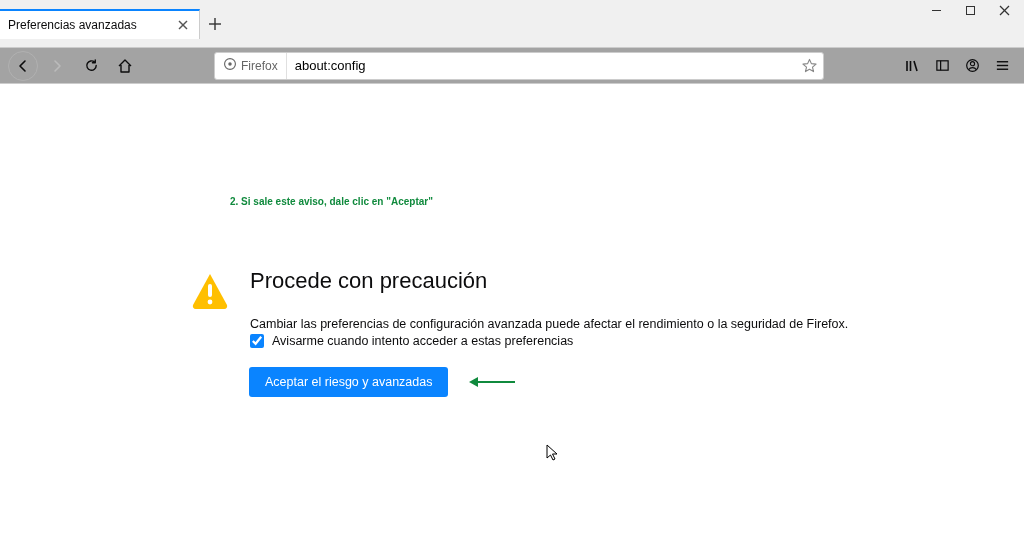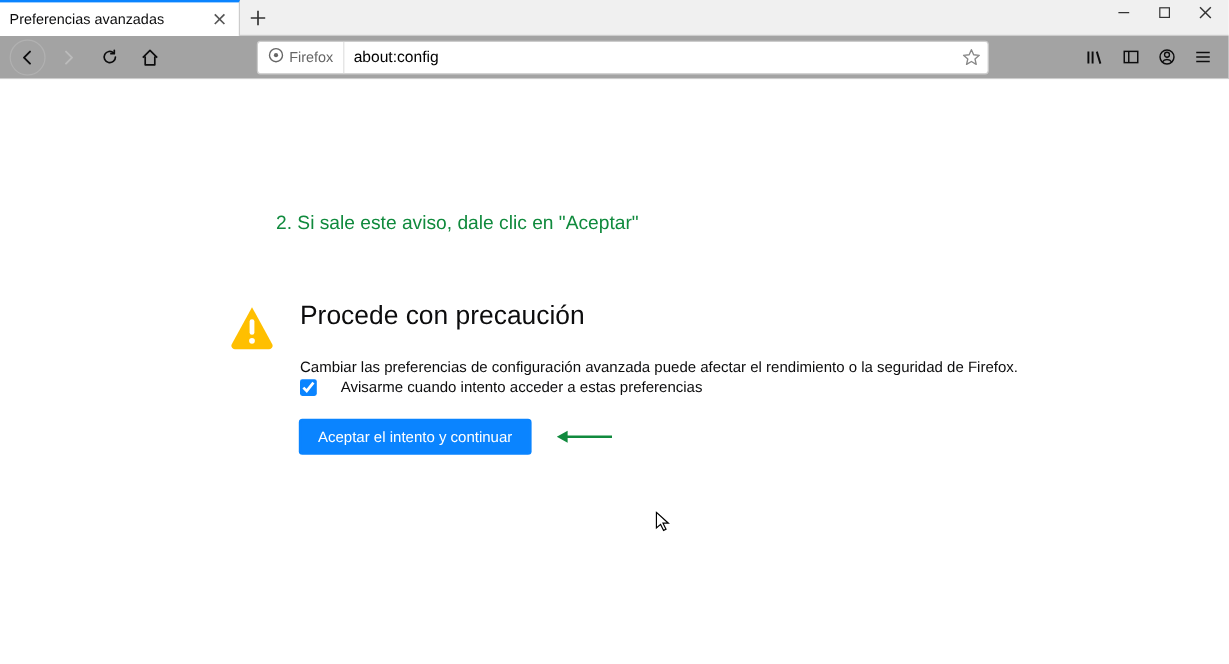--- a/index.html
+++ b/index.html
@@ -34,24 +34,24 @@
     .window-controls .wc {
       width: 12px;
       height: 12px;
       display: flex;
       align-items: center;
       justify-content: center;
     }
 
     
     .tab-strip {
-      height: 30px;
+      height: 48px;
       background: #f0f0f0;
       display: flex;
-      align-items: flex-start;
+      align-items: center;
       padding-left: 0;
       border-bottom: 1px solid #ccc;
     }
     .tab {
       width: 200px;
       height: 30px;
       background: #fff;
       border-top: 2px solid #0a84ff;
       border-right: 1px solid #ccc;
       display: flex;
@@ -167,22 +167,22 @@
       padding: 0;
       background: #fff;
       height: calc(553px - 66px);
       position: relative;
     }
 
     .instruction {
       position: absolute;
       left: 230px;
       top: 112px;
-      font-size: 16px;
-      font-weight: normal;
+      font-size: 10px;
+      font-weight: bold;
       color: #108a3d;
     }
 
     .warning-container {
       position: absolute;
       left: 190px;
       top: 184px;
       display: flex;
       align-items: flex-start;
       gap: 18px;
@@ -206,21 +206,21 @@
 
     .warning-text {
       font-size: 12.5px;
       color: #0c0c0d;
       line-height: 1.4;
     }
 
     .checkbox-row {
       display: flex;
       align-items: flex-end;
-      gap: 20px;
+      gap: 8px;
       font-size: 12.5px;
       margin-bottom: 20px;
     }
     .checkbox-row input {
       width: 14px;
       height: 14px;
       accent-color: #0a84ff;
     }
 
     .accept-row {
@@ -376,21 +376,21 @@
       </svg>
     </div>
     <div class="warning-body">
       <h1 class="warning-title">Procede con precaución</h1>
       <p class="warning-text">Cambiar las preferencias de configuración avanzada puede afectar el rendimiento o la seguridad de Firefox.</p>
       <label class="checkbox-row">
         <input type="checkbox" checked="" style="">
         <span>Avisarme cuando intento acceder a estas preferencias</span>
       </label>
       <div class="accept-row">
-        <button class="accept-btn">Aceptar el intento y continuar</button>
+        <button class="accept-btn">Aceptar el riesgo y avanzadas</button>
         <span class="arrow-annot">
           <svg width="50" height="16" viewBox="0 0 50 16">
             <line x1="48" y1="8" x2="8" y2="8" stroke="#108a3d" stroke-width="2"></line>
             <path d="M2 8 L11 3 L11 13 Z" fill="#108a3d"></path>
           </svg>
         </span>
       </div>
     </div>
   </div>
 

